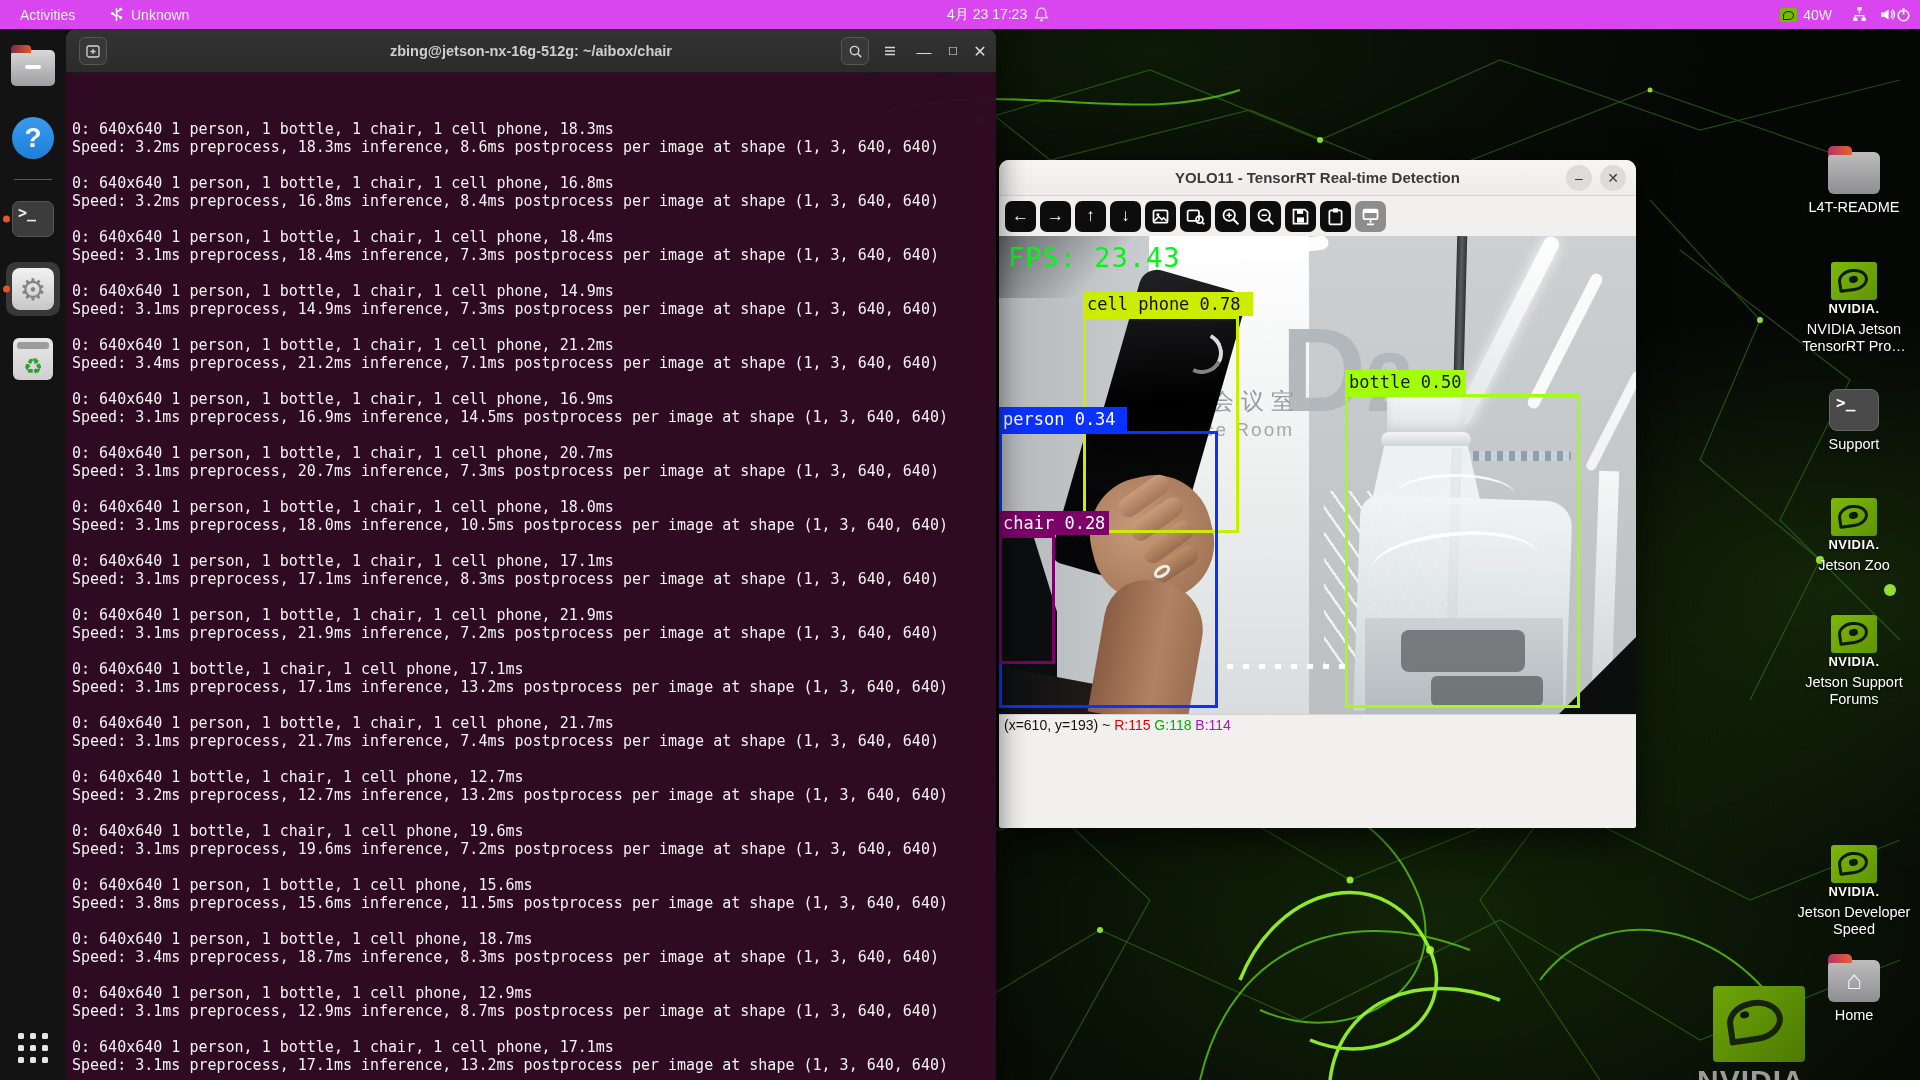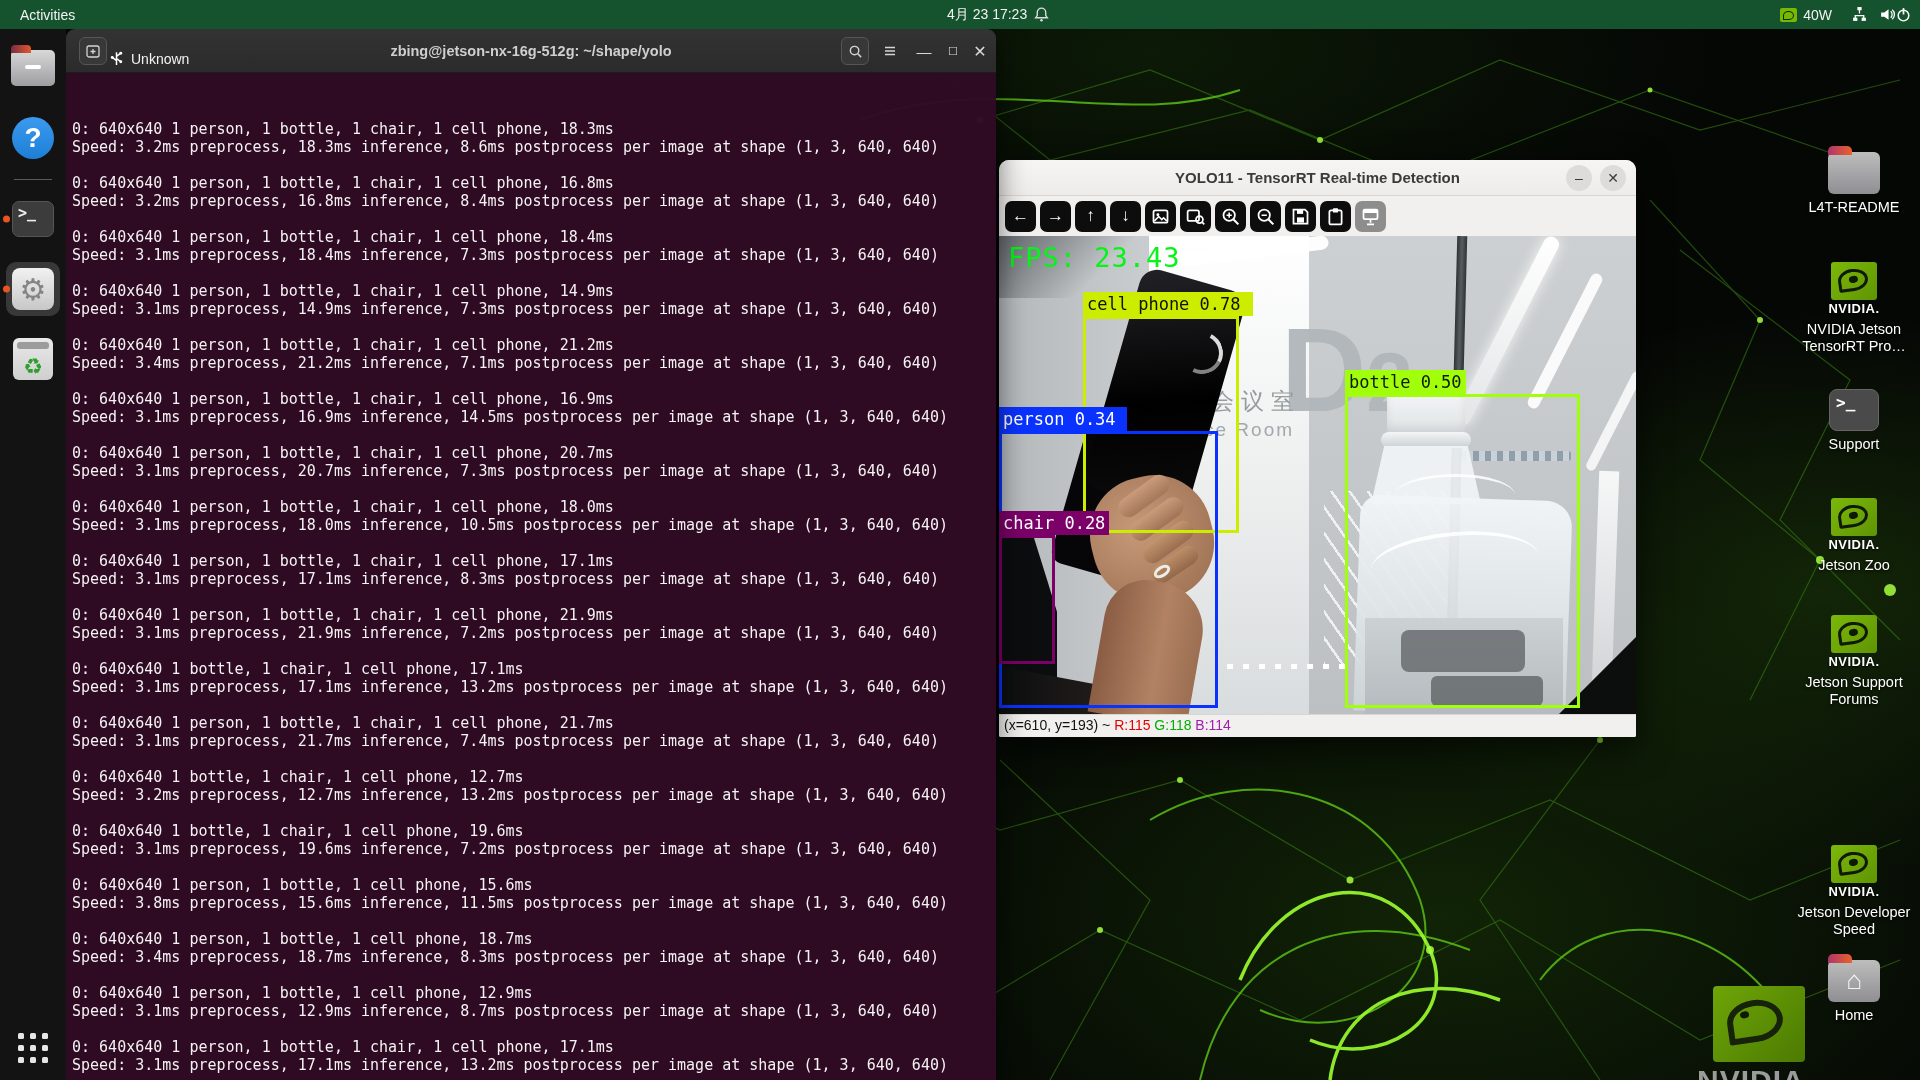--- a/index.html
+++ b/index.html
@@ -10,24 +10,24 @@
       radial-gradient(900px 500px at 75% 85%, rgba(40,90,10,.35), transparent 70%),
       radial-gradient(700px 400px at 95% 55%, rgba(60,130,15,.25), transparent 70%),
       radial-gradient(800px 300px at 60% 5%, rgba(30,70,10,.3), transparent 70%),
       #050705; }
   #wallpaper svg { position:absolute; inset:0; }
   #wp-logo { position:absolute; left:1697px; top:986px; width:150px; }
   #wp-logo .eye-sq { width:92px; height:76px; background:linear-gradient(135deg,#6ea507,#4c7a02); margin-left:16px; border-radius:4px; position:relative; overflow:hidden; }
   #wp-logo .nv-word { color:#9b9b9b; font-weight:bold; font-size:30px; letter-spacing:1px; margin-top:2px; }
 
   
-  #topbar { position:absolute; left:0; top:0; width:1920px; height:29px; background:#14532d; color:#f2f2f2; font-size:14px; z-index:50; }
+  #topbar { position:absolute; left:0; top:0; width:1920px; height:29px; background:#d946ef; color:#f2f2f2; font-size:14px; z-index:50; }
   #topbar .seg { position:absolute; top:0; height:29px; display:flex; align-items:center; gap:6px; }
   #activities { left:10px; padding:0 10px; border-radius:4px; }
-  #appmenu { left:108px;margin-top:44px; }
+  #appmenu { left:108px; }
   #clock { left:947px; }
   #tray { right:88px; gap:4px; }
   #net-ic { right:52px; } #vol-ic { right:24px; } #pwr-ic { right:0px; }
   .tb-ic { width:17px; height:17px; display:inline-block; }
   #nv-badge { width:17px; height:14px; background:#76b900; border-radius:2px; position:relative; }
   #nv-badge::after { content:""; position:absolute; left:3px; top:3px; width:9px; height:7px; border:1.5px solid #0c2b00; border-radius:50% 50% 50% 0; }
 
   
   #dock { position:absolute; left:0; top:29px; width:66px; height:1051px; background:rgba(22,22,22,.88); z-index:40; }
   .dock-item { position:relative; width:66px; height:62px; display:flex; align-items:center; justify-content:center; margin-top:8px; }
@@ -54,21 +54,21 @@
   #newtab-btn { position:absolute; left:13px; top:8px; width:28px; height:28px; border:1px solid #565656; border-radius:6px; color:#d5d5d5; display:flex; align-items:center; justify-content:center; font-size:15px; background:#383838; }
   .hdr-btn { position:absolute; top:8px; width:28px; height:28px; border:1px solid #565656; border-radius:6px; background:#383838; display:flex; align-items:center; justify-content:center; }
   #search-btn { right:127px; }
   #menu-btn { right:92px; border:none; background:none; }
   .winctl { position:absolute; top:8px; width:28px; height:28px; color:#d9d9d9; font-size:15px; display:flex; align-items:center; justify-content:center; }
   #t-min { right:58px; } #t-max { right:29px; font-size:11px; } #t-close { right:2px; font-size:16px; }
   #term-body { height:1007px; background:rgba(48,10,36,.97); padding:11px 0 0 6px; color:#f4f2f3; font-family:"DejaVu Sans Mono","Liberation Mono",monospace; font-size:15px; line-height:18px; white-space:pre; }
   .tblock { margin-bottom:18px; }
 
   
-  #yolo { position:absolute; left:999px; top:160px; width:637px; height:577px; border-radius:10px 10px 2px 2px; overflow:hidden; box-shadow:0 10px 34px rgba(0,0,0,.65); z-index:20; background:#f1f0ef; }
+  #yolo { position:absolute; left:999px; top:160px; width:637px; height:668px; border-radius:10px 10px 2px 2px; overflow:hidden; box-shadow:0 10px 34px rgba(0,0,0,.65); z-index:20; background:#f1f0ef; }
   #yolo-header { height:36px; background:linear-gradient(180deg,#f6f5f4,#edecea); border-bottom:1px solid #d8d6d4; position:relative; display:flex; align-items:center; }
   #yolo-title { position:absolute; left:0; right:0; text-align:center; color:#3a3a3a; font-weight:bold; font-size:15px; }
   .yctl { position:absolute; top:5px; width:26px; height:26px; border-radius:50%; background:#dedcda; color:#3a3a3a; display:flex; align-items:center; justify-content:center; font-size:14px; }
   #y-min { right:44px; } #y-close { right:10px; }
   #yolo-toolbar { height:40px; display:flex; align-items:center; gap:4px; padding-left:6px; background:#f1f0ef; }
   .tool-btn { width:31px; height:31px; background:#0d0d0d; border-radius:7px; color:#fff; display:flex; align-items:center; justify-content:center; font-size:17px; font-weight:bold; }
   .tool-btn.gray { background:#8d8d8d; }
   .tool-btn svg { width:21px; height:21px; }
 
   
@@ -292,21 +292,21 @@
         <i></i>
         <i></i>
         <i></i>
         <i></i>
       </span>
     </div>
   </div>
 
 <div id="terminal">
   <div id="term-header">
-    <div id="term-title">zbing@jetson-nx-16g-512g: ~/shape/yolo</div>
+    <div id="term-title">zbing@jetson-nx-16g-512g: ~/aibox/chair</div>
     <div id="newtab-btn">
       <svg width="16" height="16" viewBox="0 0 16 16">
           <rect x="2" y="3" width="12" height="11" rx="2" fill="none" stroke="#d5d5d5" stroke-width="1.3"></rect>
           <path d="M8 6 v5 M5.5 8.5 h5" stroke="#d5d5d5" stroke-width="1.3"></path>
         </svg>
     </div>
     <div class="hdr-btn" id="search-btn">
       <svg width="15" height="15" viewBox="0 0 16 16">
           <circle cx="7" cy="7" r="4.5" fill="none" stroke="#d5d5d5" stroke-width="1.5"></circle>
           <path d="M10.5 10.5 L14 14" stroke="#d5d5d5" stroke-width="1.6"></path>

